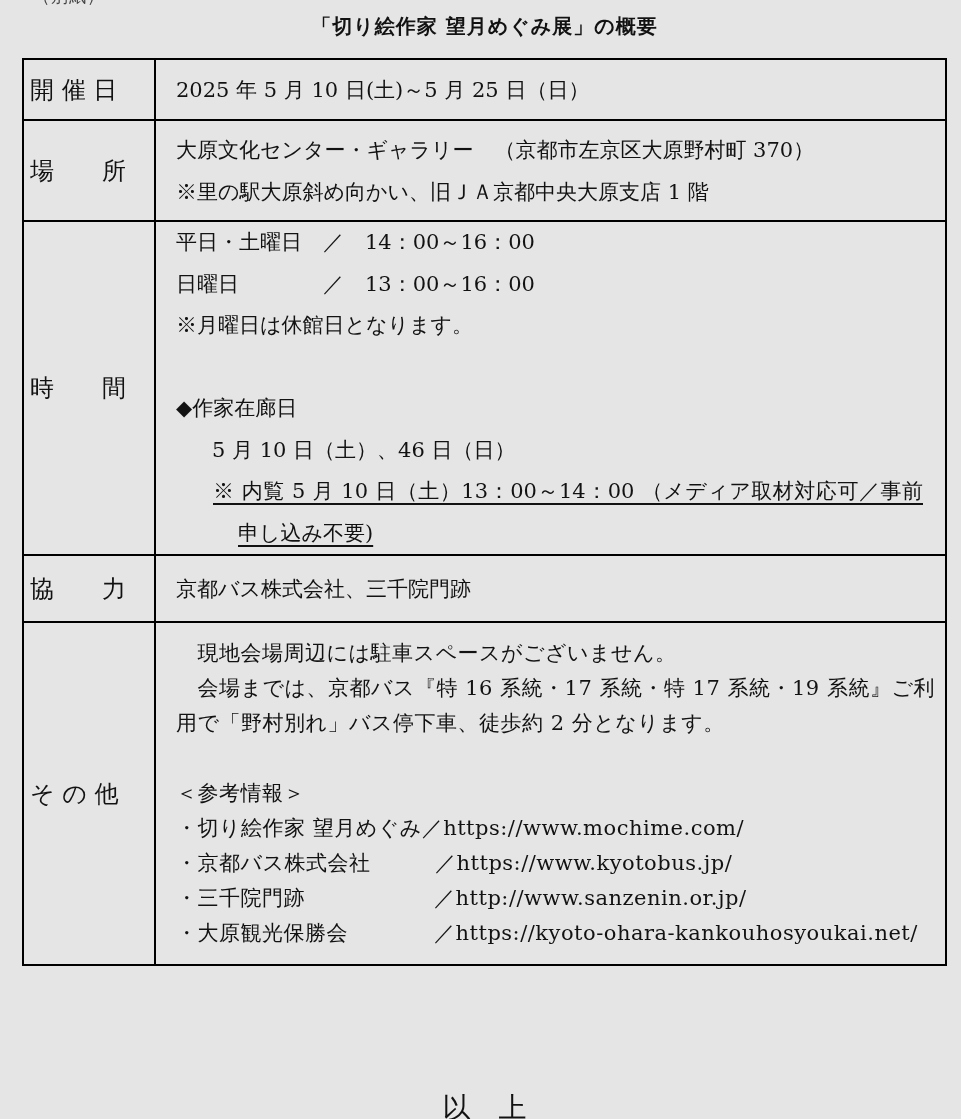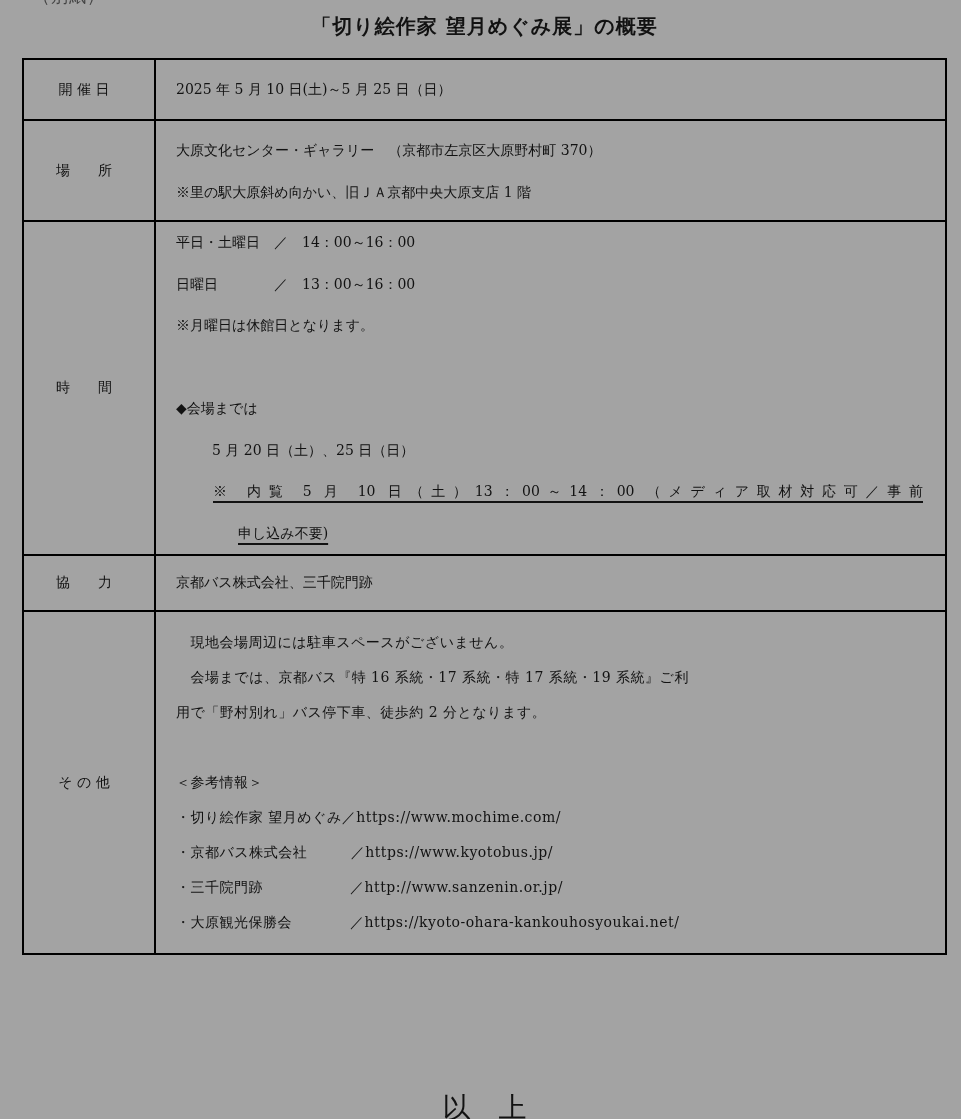--- a/index.html
+++ b/index.html
@@ -1,40 +1,40 @@
 <!DOCTYPE html>
 <html><head>
 <meta charset="utf-8">
 <style>
   html,body{margin:0;padding:0;background:#ffffff;}
   body{width:961px;height:1119px;overflow:hidden;
        font-family:"DejaVu Serif","Liberation Serif",serif;color:#121212;}
-  .page{position:relative;width:961px;height:1119px;background:#a3a3a3;overflow:hidden;}
+  .page{position:relative;width:961px;height:1119px;background:#e5e5e5;overflow:hidden;}
 
   
   .top-fragment{position:absolute;top:-15px;left:33px;font-size:17px;color:#444;letter-spacing:1px;}
 
   .doc-title{position:absolute;top:13px;left:22px;width:925px;text-align:center;
              font-family:"DejaVu Sans","Liberation Sans",sans-serif;
              font-weight:bold;font-size:20px;letter-spacing:1px;}
 
   table.overview{position:absolute;top:58px;left:22px;width:925px;
                  border-collapse:collapse;table-layout:fixed;}
   table.overview th,table.overview td{border:2px solid #000;box-sizing:border-box;}
-  table.overview th{width:132px;font-weight:normal;font-size:14px;
-                    text-align:center;padding:0 16px 0 6px;vertical-align:middle;
+  table.overview th{width:132px;font-weight:normal;font-size:24px;
+                    text-align:left;padding:0 16px 0 6px;vertical-align:middle;
                     white-space:pre;}
-  table.overview td{font-size:14px;padding:0 22px 0 20px;vertical-align:middle;}
+  table.overview td{font-size:21px;padding:0 22px 0 20px;vertical-align:middle;}
 
   tr.r-date  {height:61px;}
   tr.r-place {height:101px;margin-left:41px;}
   tr.r-time  {height:333px;}
   tr.r-fee   {height:64px;}
   tr.r-org   {height:56px;}
-  tr.r-coop  {height:56px;}
+  tr.r-coop  {height:67px;}
   tr.r-other {height:343px;}
 
   .ln{white-space:pre;}
   .r-place td{vertical-align:middle;}
   .r-place .ln{height:42px;line-height:42px;}
 
   .r-time td{vertical-align:top;padding-top:6px;}
   .r-time .ln{height:41.5px;line-height:41.5px;}
   .ln.ind-1{padding-left:36px;}
   .ln.u-just{margin-left:37px;text-align:justify;text-align-last:justify;white-space:normal;
@@ -74,22 +74,22 @@
         </td>
       </tr>
 
       <tr class="r-time">
         <th>時　　間</th>
         <td>
           <div class="ln">平日・土曜日　／　14：00～16：00</div>
           <div class="ln">日曜日　　　　／　13：00～16：00</div>
           <div class="ln">※月曜日は休館日となります。</div>
           <div class="ln"></div>
-          <div class="ln">◆会場までは</div>
-          <div class="ln ind-1">5 月 20 日（土）、25 日（日）</div>
+          <div class="ln">◆作家在廊日</div>
+          <div class="ln ind-1">5 月 10 日（土）、46 日（日）</div>
           <div class="ln u-just">※ 内覧 5 月 10 日（土）13：00～14：00 （メディア取材対応可／事前</div>
           <div class="ln u-ind">申し込み不要)</div>
         </td>
       </tr>
 
 
 
       <tr class="r-coop">
         <th>協　　力</th>
         <td>

